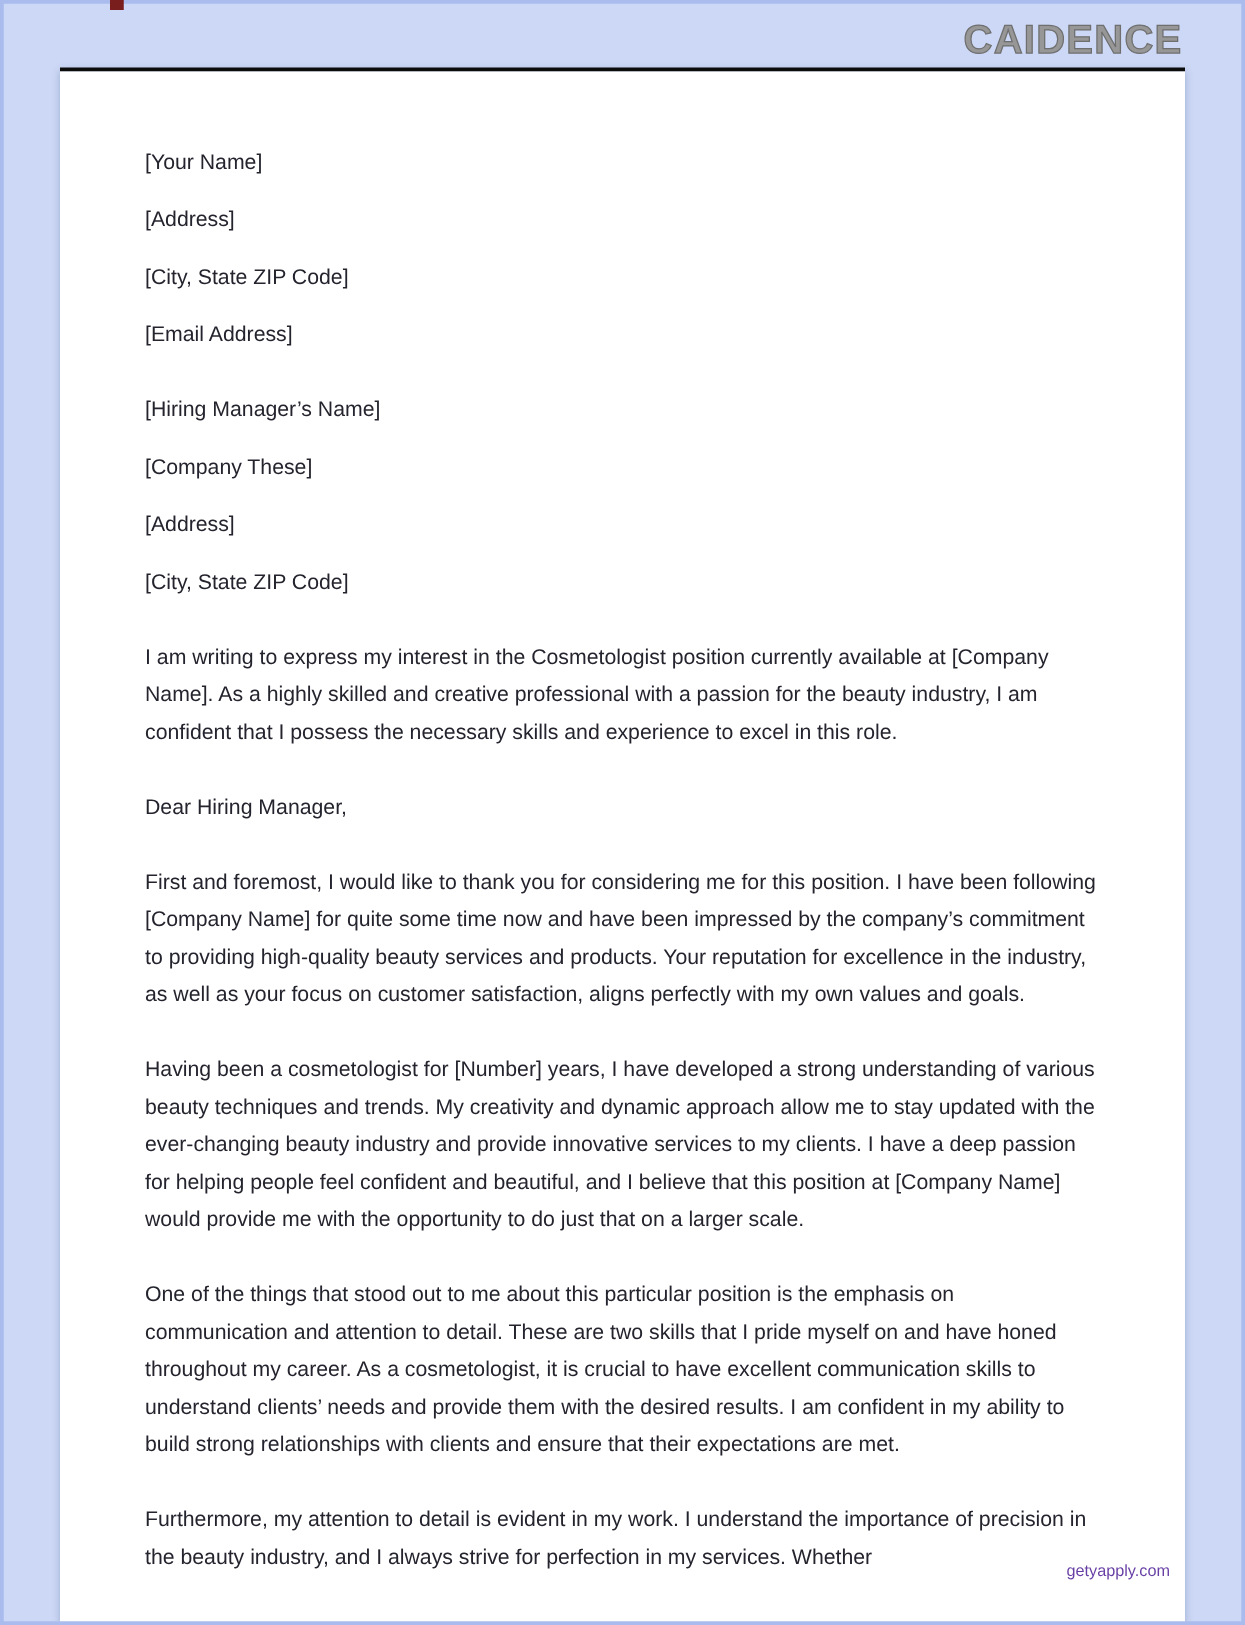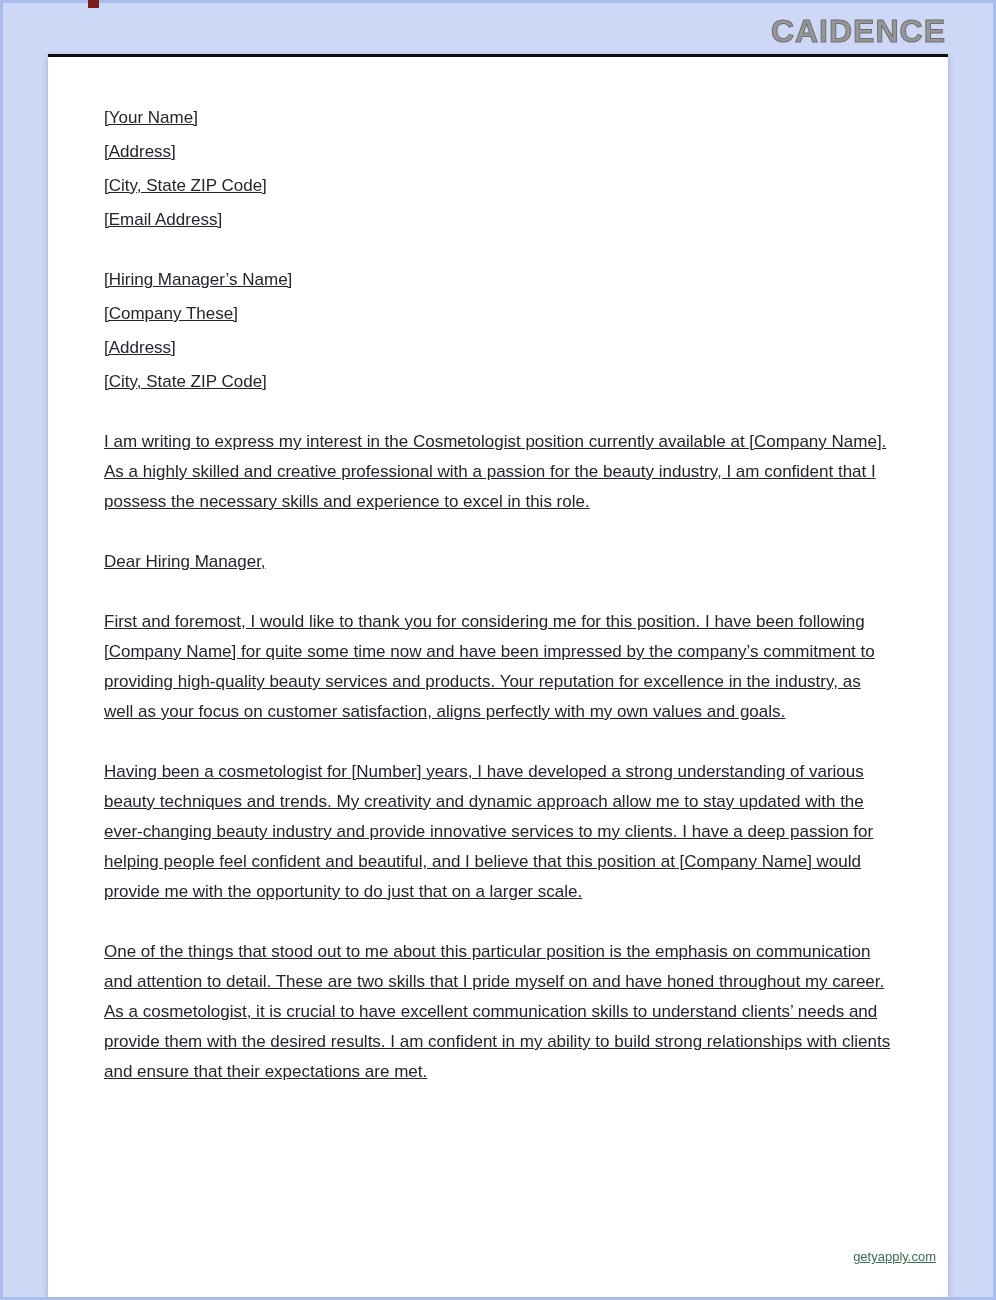--- a/index.html
+++ b/index.html
@@ -62,35 +62,33 @@
     box-shadow: 0 0 6px rgba(70, 90, 140, 0.35);
     z-index: 2;
   }
   .letter {
     padding: 42px 52px 0 52px;
     color: #24242e;
     font-size: 17px;
     line-height: 30px;
   }
   .letter p {
-    margin: 4px;
-    text-decoration: underline;
+    margin: 16px;
   }
   .block + .block {
     margin-top: 30px;
   }
   .watermark {
     position: absolute;
     right: 12px;
     bottom: 36px;
     font-size: 13px;
-    color: #14532d;
+    color: #4c1d95;
     opacity: 0.85;
     z-index: 4;
-    text-decoration: underline;
   }
 </style>
 </head>
 <body>
 
 <div class="red-mark"></div>
 
 <div class="logo">CAIDENCE</div>
 
 <div class="rule"></div>
@@ -125,19 +123,22 @@
     </div>
 
     <div class="block">
       <p>Having been a cosmetologist for [Number] years, I have developed a strong understanding of various beauty techniques and trends. My creativity and dynamic approach allow me to stay updated with the ever-changing beauty industry and provide innovative services to my clients. I have a deep passion for helping people feel confident and beautiful, and I believe that this position at [Company Name] would provide me with the opportunity to do just that on a larger scale.</p>
     </div>
 
     <div class="block">
       <p>One of the things that stood out to me about this particular position is the emphasis on communication and attention to detail. These are two skills that I pride myself on and have honed throughout my career. As a cosmetologist, it is crucial to have excellent communication skills to understand clients’ needs and provide them with the desired results. I am confident in my ability to build strong relationships with clients and ensure that their expectations are met.</p>
     </div>
 
+    <div class="block">
+      <p>Furthermore, my attention to detail is evident in my work. I understand the importance of precision in the beauty industry, and I always strive for perfection in my services. Whether</p>
+    </div>
 
   </div>
 
   <div class="watermark">getyapply.com</div>
 </div>
 
 <div class="frame"></div>
 
 </body></html>

